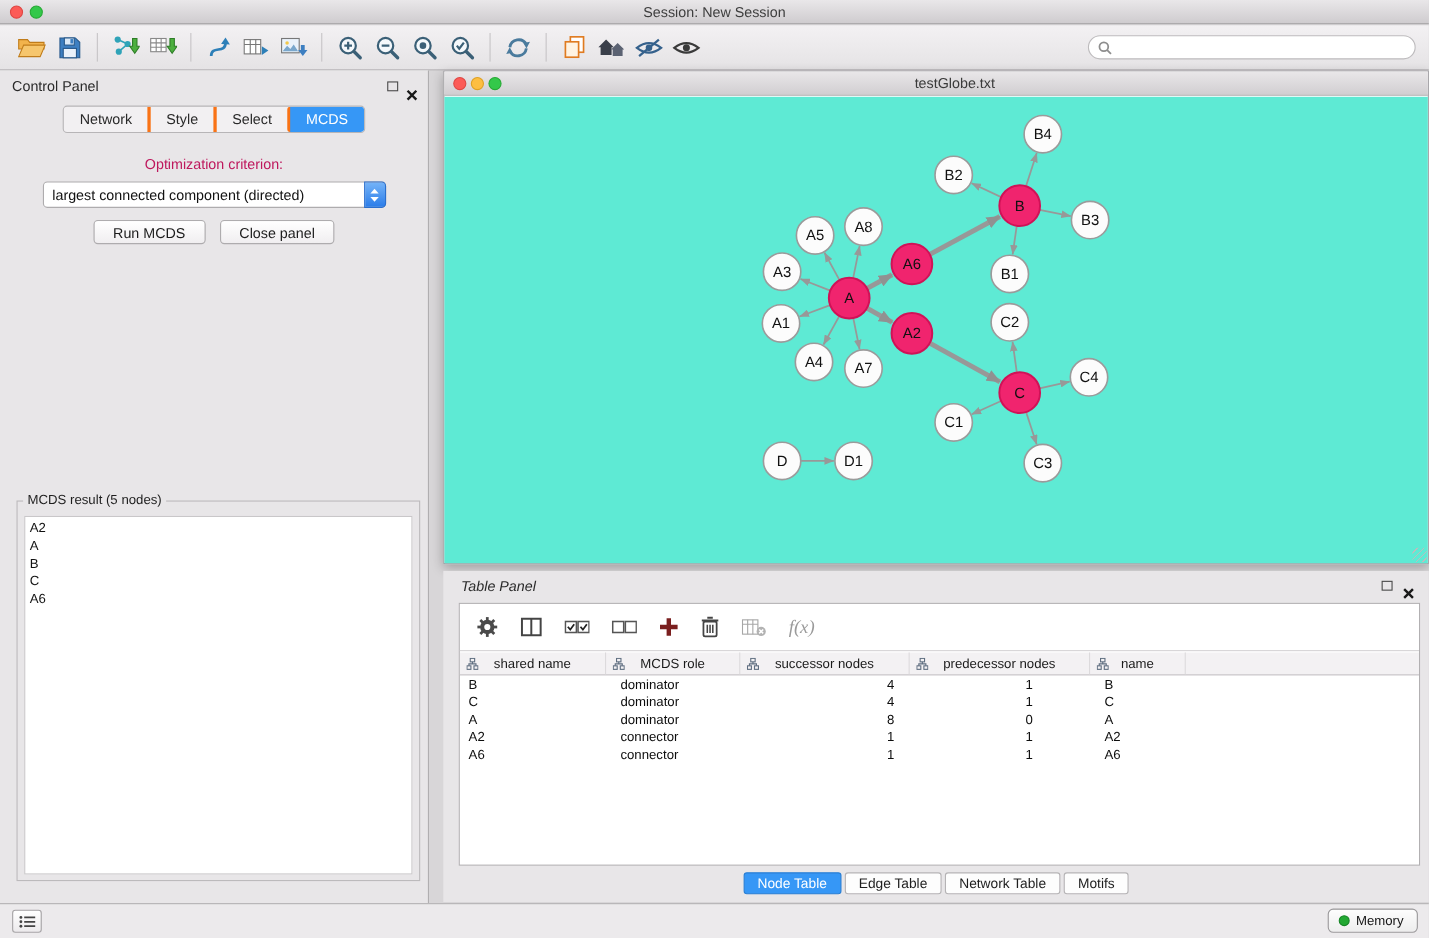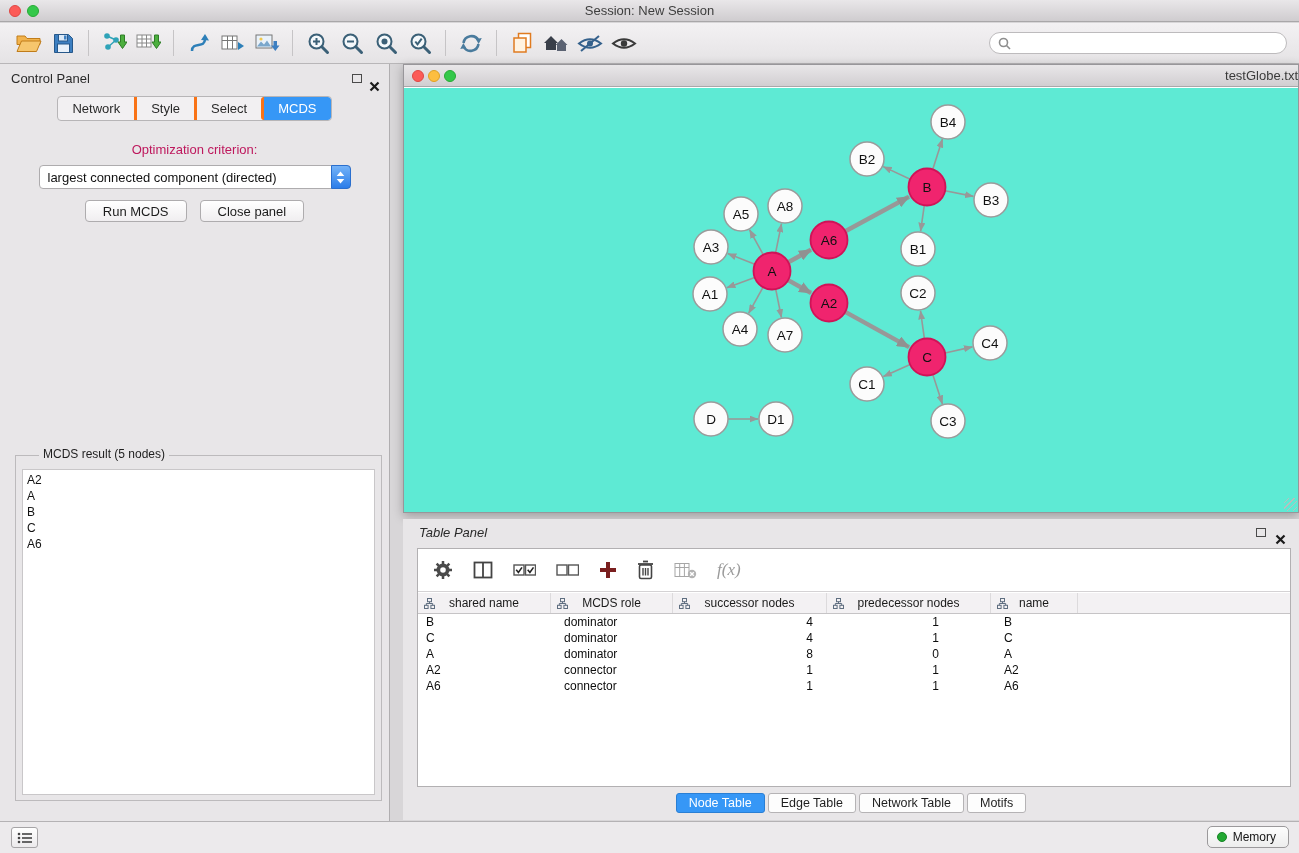--- a/index.html
+++ b/index.html
@@ -62,36 +62,36 @@
     border-radius:0 4px 4px 0; background:linear-gradient(#74b3f8,#2b7de9);
     border:1px solid #2a6fce; display:flex; align-items:center; justify-content:center;
   }
   .cp-buttons { display:flex; justify-content:center; gap:13px; margin-top:11px; }
   .mac-btn {
     height:22px; padding:0 17px; font-size:13px; color:#1c1c1c;
     border:1px solid #aeacae; border-radius:4px;
     background:linear-gradient(#ffffff,#f0eef0); font-family:inherit;
   }
   .mcds-result { position:absolute; left:15px; right:7px; top:391px; bottom:20px; border:1px solid #bcbabc; }
-  .mcds-result-title { position:absolute; top:-9px; left:23px; background:#e8e6e8; padding:0 4px; font-size:12px; color:#1e1e1e; }
+  .mcds-result-title { position:absolute; top:-9px; left:5px; background:#e8e6e8; padding:0 4px; font-size:12px; color:#1e1e1e; }
   .mcds-result-list {
     position:absolute; left:6px; right:6px; top:13px; bottom:5px;
     background:#fff; border:1px solid #c9c7c9; font-size:12px; padding:2px 0 0 4px; overflow:hidden;
   }
   .mcds-item { height:16px; line-height:16px; color:#111; }
   
   .net-window {
     position:absolute; left:403px; top:64px; width:896px; height:449px;
     background:#fff; border:1px solid #98969a; box-shadow:0 3px 10px rgba(0,0,0,0.28);
   }
   .net-titlebar { height:22px; background:linear-gradient(#e9e7e9,#d1ced1); border-bottom:1px solid #a9a7a9; position:relative; }
   .net-titlebar .tl.red    { left:8px; }
   .net-titlebar .tl.yellow { left:24px; background:#fdbe41; border:1px solid #dfa123; }
   .net-titlebar .tl.green  { left:40px; }
-  .net-title { text-align:right; line-height:21px; font-size:13px; color:#3a3a3a;padding-left:34px; }
+  .net-title { text-align:center; line-height:21px; font-size:13px; color:#3a3a3a;padding-left:34px; }
   .net-canvas { position:absolute; left:0; top:23px; right:0; bottom:0; overflow:hidden; background:#5eead4; }
   .net-grip {
     position:absolute; right:1px; bottom:1px; width:13px; height:13px;
     background:repeating-linear-gradient(135deg, transparent 0 3px, #bdbdbd 3px 4px);
   }
   
   .table-panel { position:absolute; left:403px; top:519px; width:896px; height:301px; background:#e8e6e8; }
   .tp-header { height:28px; line-height:28px; padding:0 16px; font-size:13px; color:#2a2a2a; position:relative;font-style:italic; }
   .tp-header .float-icon { right:33px; top:9px; }
   .tp-header .close-x { right:13px; top:8px; }

